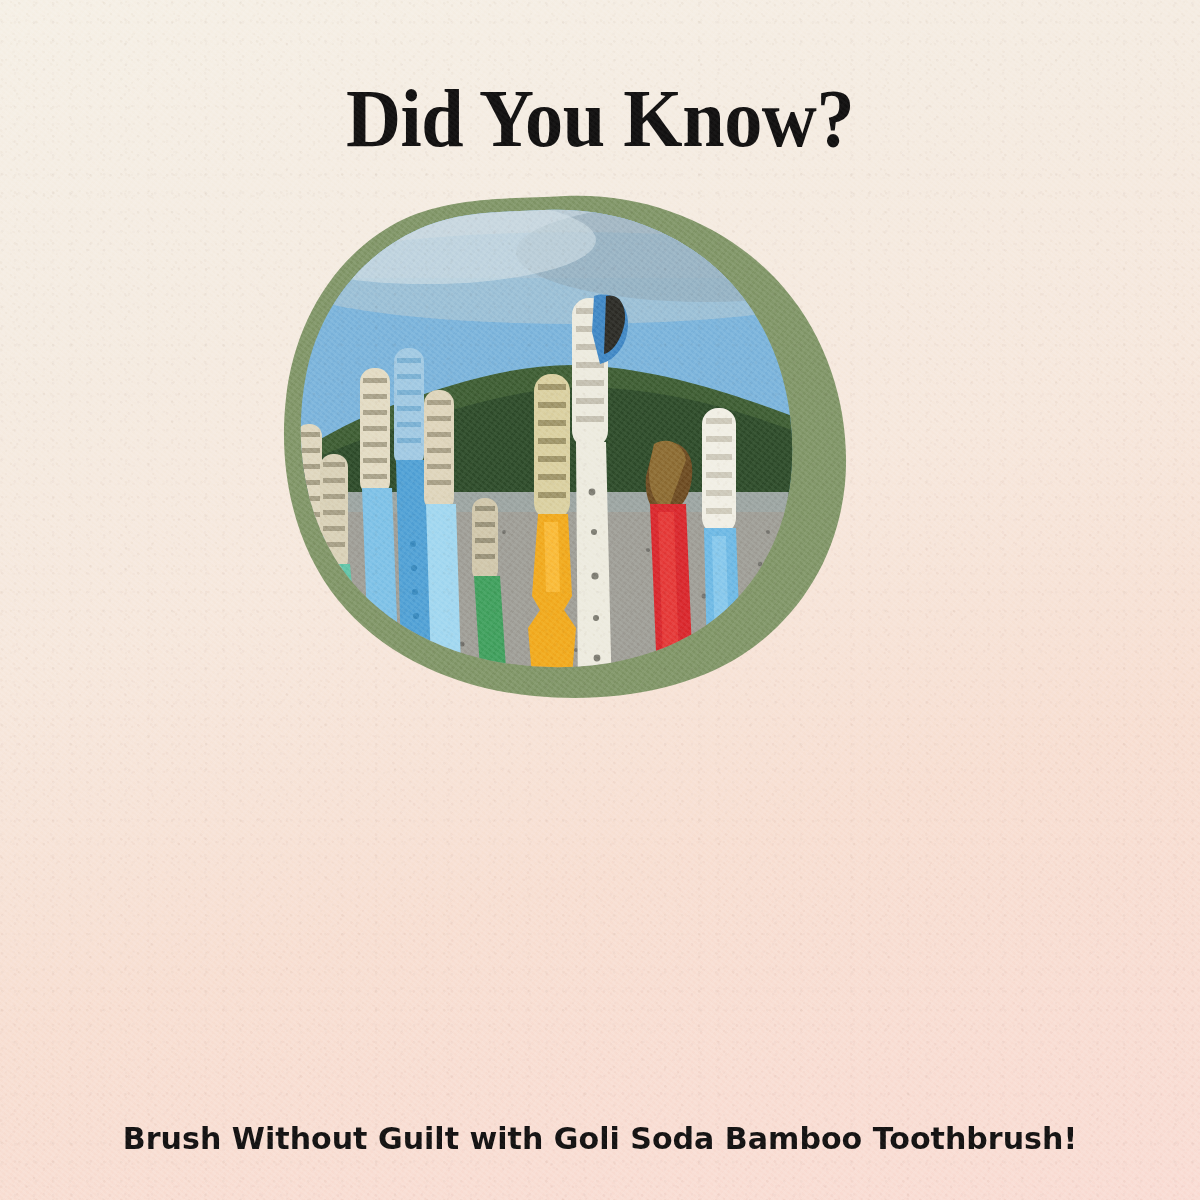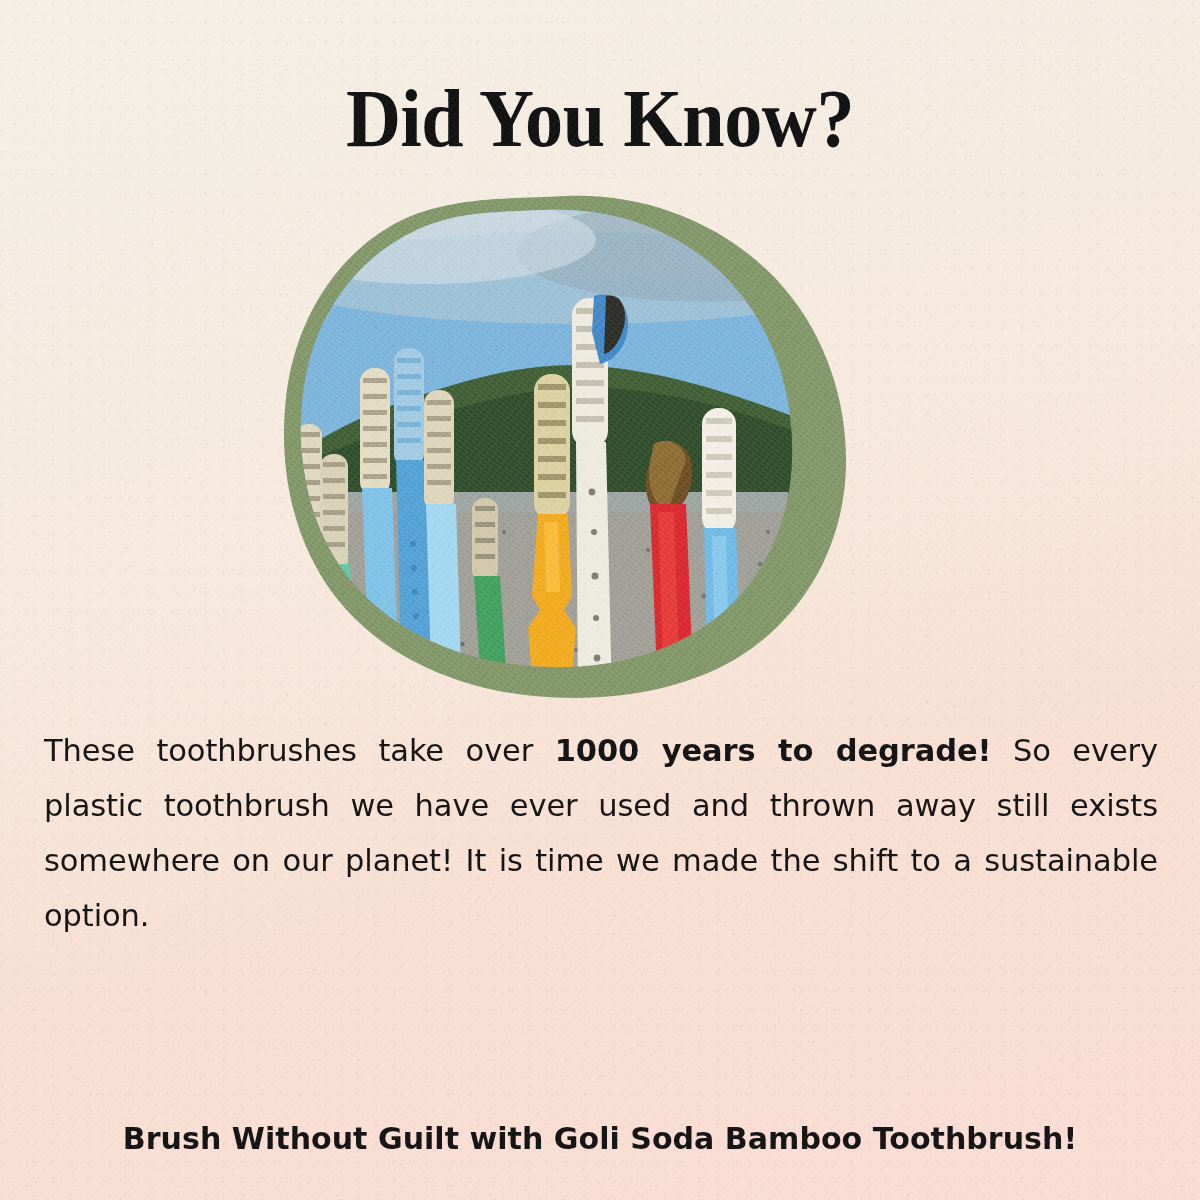--- a/index.html
+++ b/index.html
@@ -358,20 +358,19 @@
           <path d="M436 344 L450 344 L454 500 L440 500 Z" fill="#9ad3f0" opacity=".55"></path>
         </g>
 
         <rect x="0" y="0" width="576" height="508" fill="none"></rect>
       </g>
     </svg>
   </div>
 
   <div id="body-copy">
 
-    <p class="p-2"><span>These toothbrushes take over </span><b>1000 years to degrade!</b><span> So every plastic toothbrush we have ever used and thrown away still exists somewhere on our planet! It is time we made the shift to a sustainable option.</span></p>
   </div>
 
   <div id="tagline">Brush Without Guilt with Goli Soda Bamboo Toothbrush!</div>
 
   <div id="grain"></div>
   <div id="grain2"></div>
 </div>
 
 </body></html>

